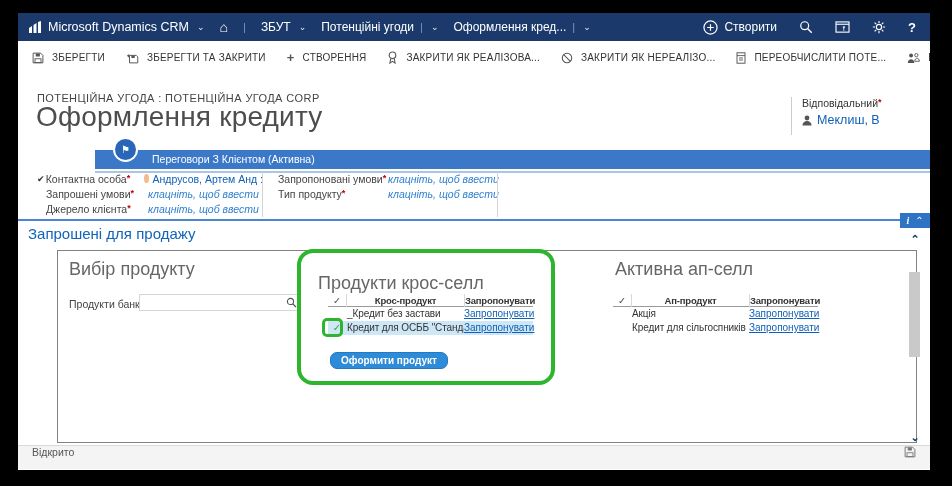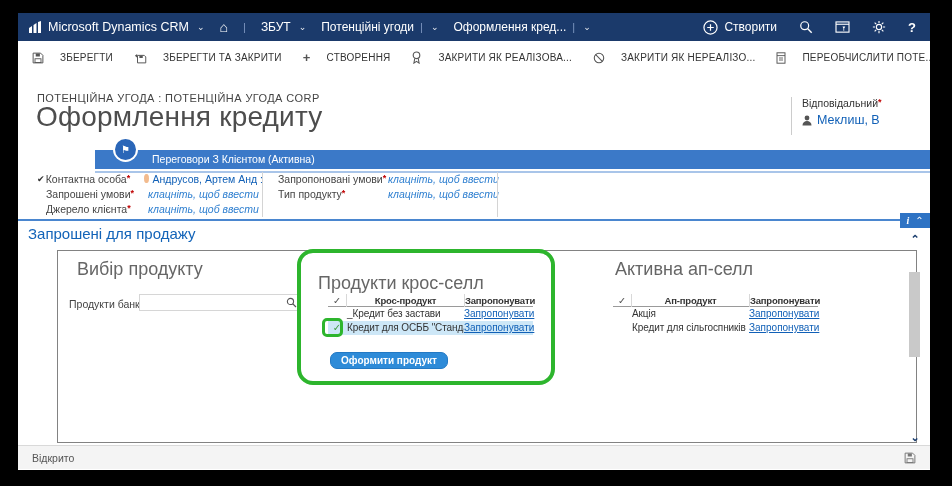--- a/index.html
+++ b/index.html
@@ -17,21 +17,21 @@
   .pipe{color:#7e97c0;font-size:11px;}
   .nv-item{display:flex;align-items:center;gap:6px;white-space:nowrap;cursor:pointer;}
   .nv-right{display:flex;align-items:center;gap:22px;padding-right:4px;}
   .nv-create{display:flex;align-items:center;gap:6px;cursor:pointer;white-space:nowrap;}
   .nv-ic{display:inline-flex;cursor:pointer;}
   .helpq{font-size:13px;font-weight:bold;cursor:pointer;}
 
   
   .toolbar{position:absolute;left:0;top:28px;right:0;height:33px;background:#fff;display:flex;
            align-items:center;padding:0 10px 0 14px;gap:21px;color:#333;font-size:10px;z-index:9;}
-  .tbtn{display:flex;align-items:center;gap:16px;cursor:pointer;white-space:nowrap;letter-spacing:.2px;}
+  .tbtn{display:flex;align-items:center;gap:8px;cursor:pointer;white-space:nowrap;letter-spacing:.2px;}
   .tb-spacer{flex:1;}
 
   
   .breadcrumb{position:absolute;left:19px;top:79px;font-size:11px;letter-spacing:.4px;color:#444;}
   .page-title{position:absolute;left:18px;top:88px;font-size:28px;color:#4d4d4d;letter-spacing:.2px;}
   .owner{position:absolute;right:0;top:84px;width:139px;border-left:1px solid #ccc;padding-left:10px;height:38px;}
   .owner-label{font-size:10.5px;color:#333;}
   .req{color:#c00000;font-weight:bold;font-size:9px;vertical-align:top;}
   .owner-value{display:flex;gap:5px;align-items:center;margin-top:4px;color:#1160b7;font-size:12.5px;
                white-space:nowrap;overflow:hidden;cursor:pointer;}
@@ -60,21 +60,21 @@
   
   .hr-blue{position:absolute;left:0;top:206px;right:0;height:2px;background:#4a86cf;}
   .info-tab{position:absolute;left:882px;top:200px;width:30px;height:15px;background:#2e73c4;color:#fff;
             display:flex;align-items:center;justify-content:center;gap:6px;font-size:10px;z-index:4;cursor:pointer;}
   .info-tab .it-i{font-style:italic;font-family:"Liberation Serif",serif;font-weight:bold;}
   .section-title{position:absolute;left:10px;top:212px;font-size:15px;color:#1263b8;}
 
   
   .panel{position:absolute;left:39px;top:237px;width:860px;height:193px;border:1px solid #828282;background:#fff;}
   .ph{position:absolute;font-size:18px;color:#666;white-space:nowrap;}
-  .ph-select{left:11px;top:8px;margin-left:8px;} .ph-cross{left:260px;top:8px;margin-top:14px;} .ph-up{left:557px;top:8px;}
+  .ph-select{left:11px;top:8px;} .ph-cross{left:260px;top:8px;margin-top:14px;} .ph-up{left:557px;top:8px;}
   .bank-label{position:absolute;left:11px;top:47px;font-size:10.5px;color:#444;}
   .bank-input{position:absolute;left:81px;top:43px;width:161px;height:17px;border:1px solid #d6d6d6;
               background:#fff;font-size:10px;padding:0 16px 0 3px;outline:none;}
   .bank-search{position:absolute;left:228px;top:46px;cursor:pointer;}
 
   .ptable{position:absolute;top:43px;width:205px;}
   .t-cross{left:270px;} .t-up{left:555px;}
   .hrow,.trow{display:grid;grid-template-columns:18px 118px 69px;}
   .hrow{height:13px;line-height:13px;font-size:9.5px;font-weight:bold;color:#333;
         border-bottom:1px solid #9a9a9a;text-align:center;letter-spacing:-.2px;}
@@ -98,21 +98,21 @@
 
   
   .sb{position:absolute;left:888px;top:220px;width:18px;height:212px;z-index:5;}
   .sb .chv{position:absolute;left:0;width:18px;text-align:center;color:#1a3d6e;font-weight:bold;
            font-size:11px;cursor:pointer;height:14px;line-height:12px;}
   .sb .chv-up{top:0;} .sb .chv-down{top:198px;}
   .sb .thumb{position:absolute;left:3px;top:39px;width:11px;height:85px;background:#c9c9c9;cursor:pointer;}
 
   
   .statusbar{position:absolute;left:0;top:432px;right:0;height:24px;background:#f4f4f4;
-             border-top:1px solid #d9d9d9;font-size:10.5px;color:#555;display:flex;align-items:center;
+             border-top:1px solid #d9d9d9;font-size:10.5px;color:#555;display:flex;align-items:flex-start;
              padding:0 14px;}
   .status-text{flex:1;}
   svg{display:block;}
 </style>
 </head>
 <body>
 
 <div class="window">
 
   <div class="navbar">

